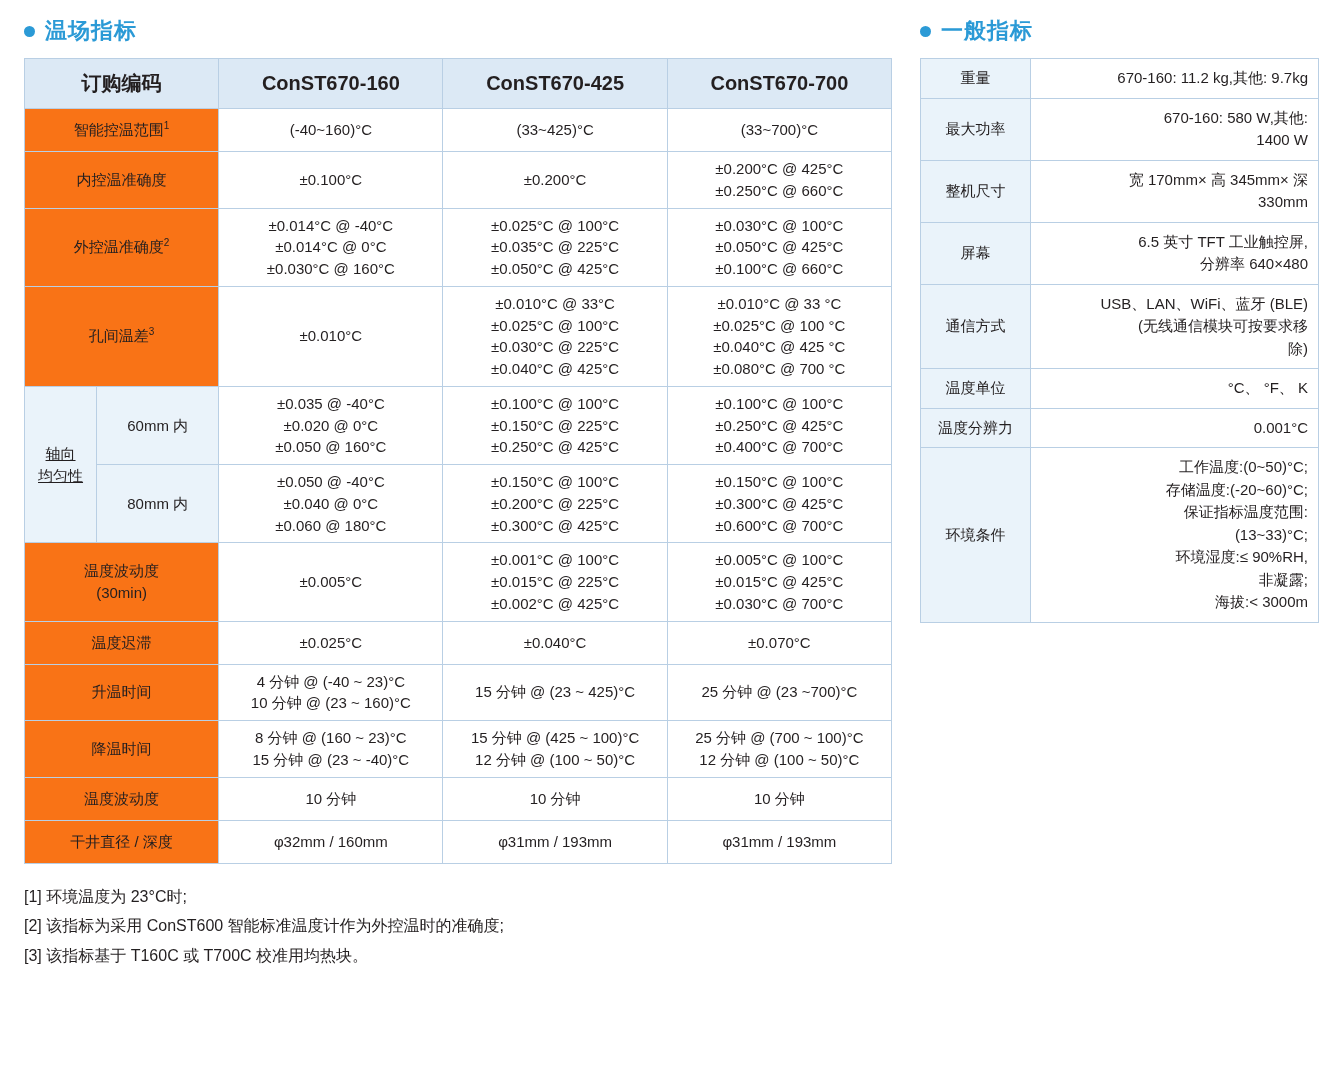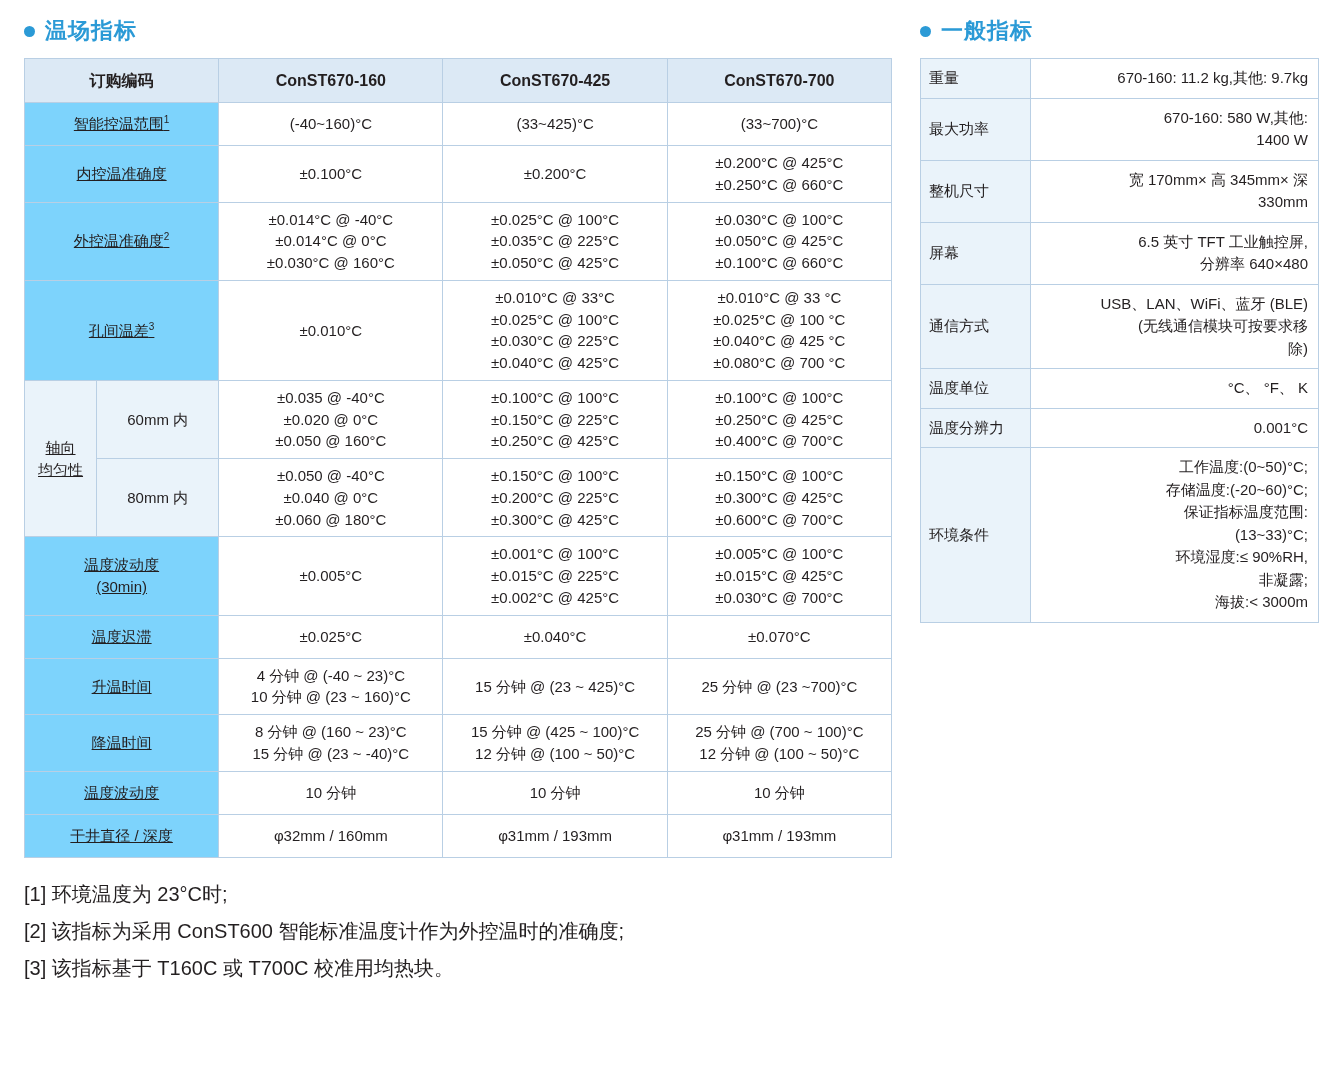--- a/index.html
+++ b/index.html
@@ -67,25 +67,24 @@
     font-size: 15px;
     line-height: 1.45;
     color: #231f20;
   }
   
   .t-temp { width: 868px; }
   .t-temp .hdr td {
     background: #dce9f5;
     font-weight: bold;
     padding: 10px 6px;
-    font-size: 16px;
+    font-size: 20px;
   }
   .t-temp .lbl {
-    background: #7dd3fc;
-    text-decoration: underline;
+    background: #f97316;
   }
   .t-temp .val {
     background: #ffffff;
   }
   .t-temp td.lbl, .t-temp td.val { height: 30px; }
   .multi { white-space: pre-line; }
   .sup { font-size: 10px; vertical-align: super; }
 
   .axial-label {
     background: #eaf3fa;
@@ -99,34 +98,34 @@
   .t-gen { width: 398px; }
   .t-gen .hdr td {
     background: #dce9f5;
     font-weight: bold;
     padding: 10px 6px;
     font-size: 16px;
   }
   .t-gen td.k {
     background: #eaf3fa;
     width: 110px;
-    text-align: left;
+    text-align: center;
     margin-left: 20px;
   }
   .t-gen td.v {
     background: #ffffff;
     text-align: right;
     padding: 8px 10px;
     line-height: 1.5;
   }
   .t-gen td.v.multi { white-space: pre-line; }
 
   .footnotes {
     margin-top: 18px;
-    font-size: 20px;
+    font-size: 16px;
     line-height: 1.85;
     color: #231f20;
   }
   .footnotes div { white-space: pre-wrap; }
 </style>
 </head>
 <body>
 
 <div class="page">
   <div class="columns">

